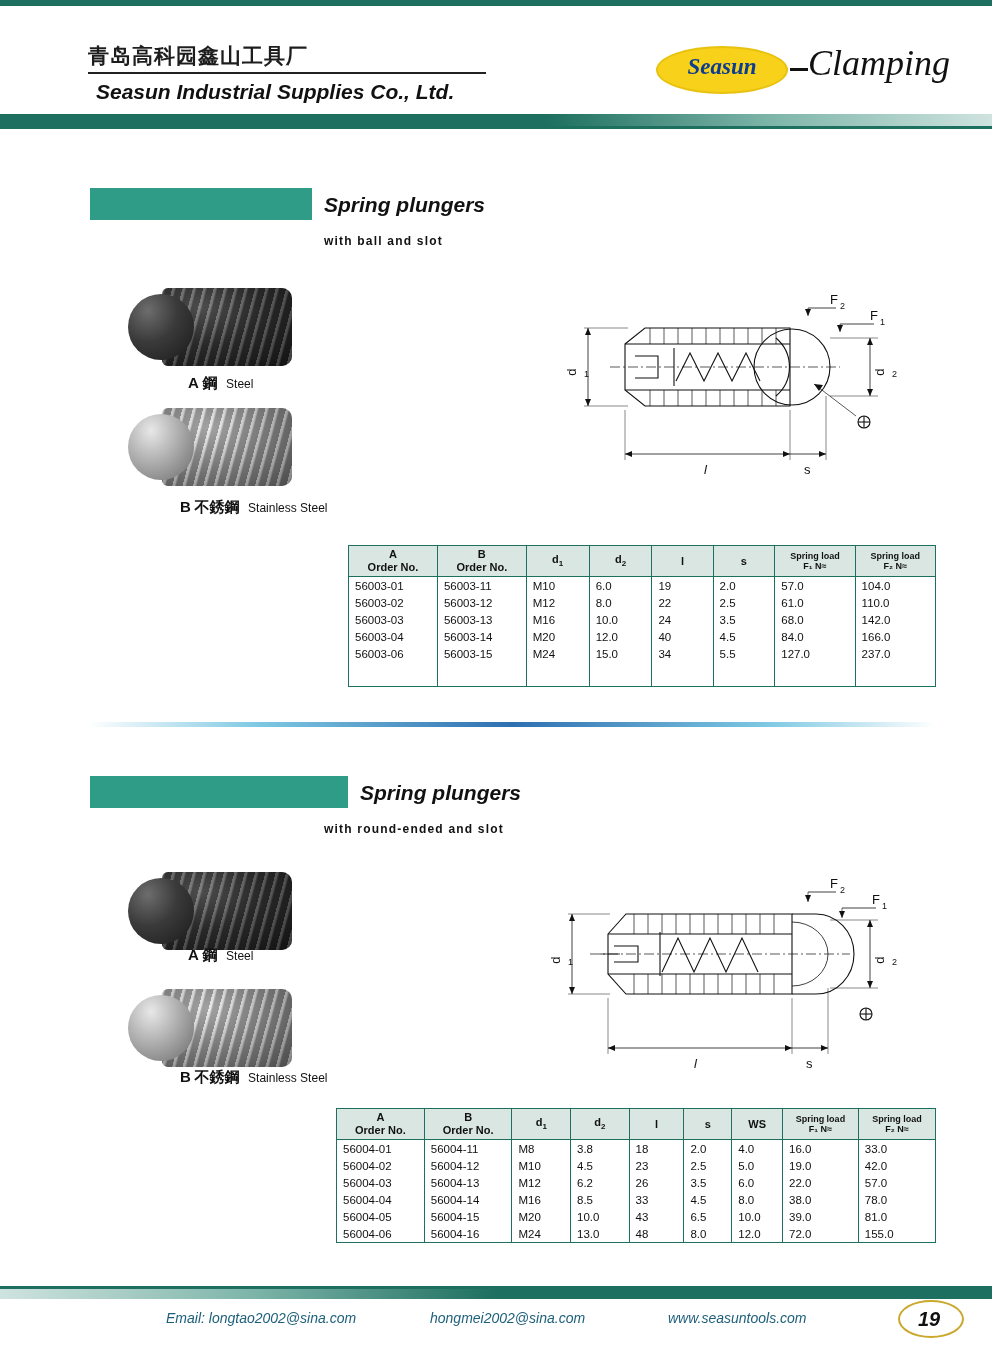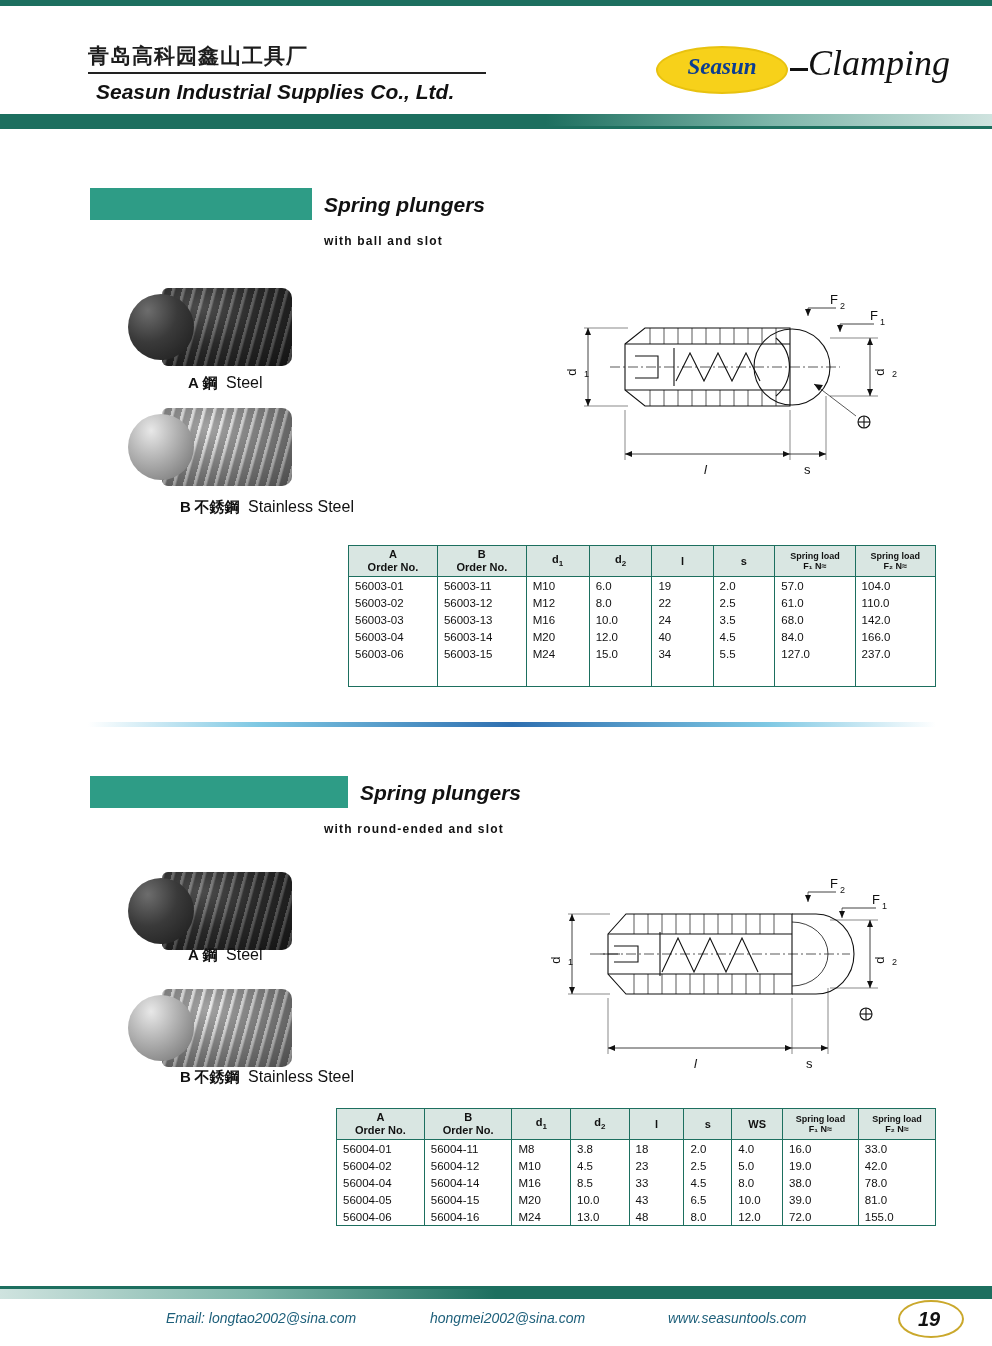--- a/index.html
+++ b/index.html
@@ -183,21 +183,21 @@
   .mat-label .letter {
     font-weight: bold;
     font-size: 15px;
   }
   .mat-label .cn {
     font-weight: bold;
     font-family: "DejaVu Sans", sans-serif;
     font-size: 15px;
   }
   .mat-label .en {
-    font-size: 16px;
+    font-size: 12px;
     margin-left: 5px;
   }
 
   
   .drawing { position: absolute; }
   .drawing svg { display: block; }
 
   
   .spec-table {
     position: absolute;
@@ -673,20 +673,31 @@
       <td class="l">56004-12</td>
       <td class="l">M10</td>
       <td class="l">4.5</td>
       <td class="l">23</td>
       <td class="l">2.5</td>
       <td class="l">5.0</td>
       <td class="l">19.0</td>
       <td class="l">42.0</td>
     </tr>
     <tr>
+      <td class="l">56004-03</td>
+      <td class="l">56004-13</td>
+      <td class="l">M12</td>
+      <td class="l">6.2</td>
+      <td class="l">26</td>
+      <td class="l">3.5</td>
+      <td class="l">6.0</td>
+      <td class="l">22.0</td>
+      <td class="l">57.0</td>
+    </tr>
+    <tr>
       <td class="l">56004-04</td>
       <td class="l">56004-14</td>
       <td class="l">M16</td>
       <td class="l">8.5</td>
       <td class="l">33</td>
       <td class="l">4.5</td>
       <td class="l">8.0</td>
       <td class="l">38.0</td>
       <td class="l">78.0</td>
     </tr>

